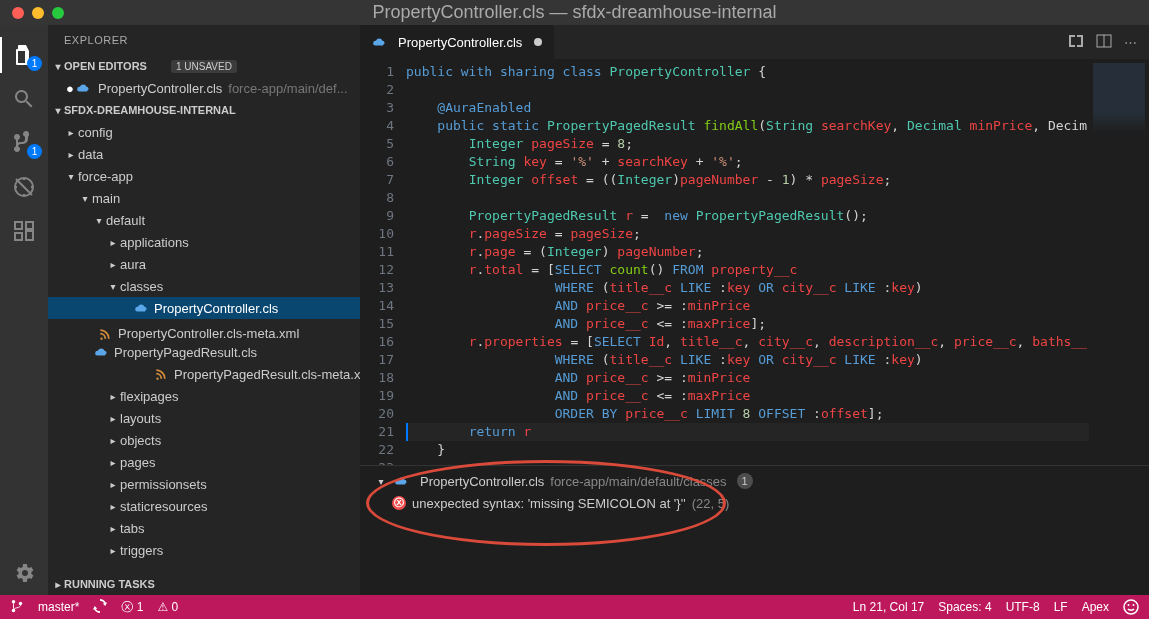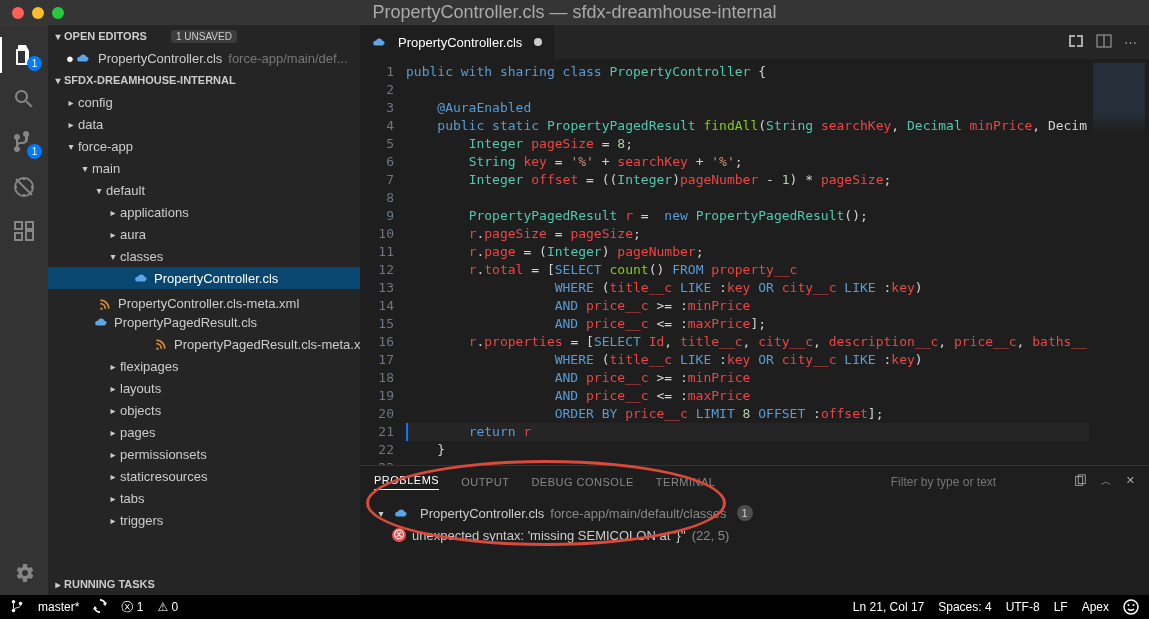--- a/index.html
+++ b/index.html
@@ -77,21 +77,21 @@
 .prob-file { display: flex; align-items: center; height: 22px; gap: 6px; }
 .prob-file .fpath { color: #888; }
 .prob-file .count-badge { background: #4d4d4d; border-radius: 8px; min-width: 16px; height: 16px; line-height: 16px; text-align: center; font-size: 11px; margin-left: 4px; }
 .prob-item { display: flex; align-items: center; height: 22px; padding-left: 18px; gap: 6px; color: #ccc; }
 .prob-item .loc { color: #888; }
 .err-icon { width: 14px; height: 14px; border-radius: 50%; background: #f14c4c; display: flex; align-items: center; justify-content: center; color: #fff; font-size: 10px; font-weight: bold; }
 
 .highlight-oval { position: absolute; border: 3px solid #d94a3a; border-radius: 50%; pointer-events: none; }
 
 
-.statusbar { height: 24px; background: #000000; display: flex; align-items: center; color: #fff; font-size: 12px; padding: 0 10px; gap: 14px; }
+.statusbar { height: 24px; background: #be185d; display: flex; align-items: center; color: #fff; font-size: 12px; padding: 0 10px; gap: 14px; }
 .statusbar .spacer { flex: 1; }
 .smiley { width: 16px; height: 16px; }
 </style>
 </head>
 <body>
 
 <div class="titlebar">
   <div class="traffic">
     <div class="dot r"></div>
     <div class="dot y"></div>
@@ -134,20 +134,21 @@
     </div>
     <div class="spacer"></div>
     <div class="icon">
       <svg width="24" height="24" viewBox="0 0 24 24">
           <path d="M19.4 13a7.5 7.5 0 0 0 0-2l2-1.6-2-3.4-2.4.9a7.5 7.5 0 0 0-1.7-1L15 3h-4l-.3 2.9a7.5 7.5 0 0 0-1.7 1l-2.4-.9-2 3.4L6.6 11a7.5 7.5 0 0 0 0 2l-2 1.6 2 3.4 2.4-.9a7.5 7.5 0 0 0 1.7 1L11 21h4l.3-2.9a7.5 7.5 0 0 0 1.7-1l2.4.9 2-3.4zM13 15a3 3 0 1 1 0-6 3 3 0 0 1 0 6z"></path>
         </svg>
     </div>
   </div>
 
   <div class="sidebar">
+    <div class="sidebar-header">EXPLORER</div>
     <div class="section-header">
       <span class="tw">▾</span>
       <span>OPEN EDITORS</span>
       <span class="unsaved">1 UNSAVED</span>
     </div>
     <div class="file-row">
       <span class="modified">●</span>
       <span class="cloud"><svg viewBox="0 0 24 24">
             <path d="M19 18H6a4 4 0 1 1 .7-7.95A6 6 0 0 1 18 10a3.5 3.5 0 0 1 1 6.86z"></path>
           </svg></span>
@@ -305,35 +306,20 @@
           <div>23</div>
         </div>
       <div class="code" id="code"><div><span class="k1">public</span> <span class="k1">with</span> <span class="k1">sharing</span> <span class="k1">class</span> <span class="k2">PropertyController</span> {</div><div>&nbsp;</div><div>    <span class="k1">@AuraEnabled</span></div><div>    <span class="k1">public</span> <span class="k1">static</span> <span class="k2">PropertyPagedResult</span> <span class="k5">findAll</span>(<span class="k2">String</span> <span class="k7">searchKey</span>, <span class="k2">Decimal</span> <span class="k7">minPrice</span>, Decim</div><div>        <span class="k2">Integer</span> <span class="k7">pageSize</span> = <span class="k6">8</span>;</div><div>        <span class="k2">String</span> <span class="k7">key</span> = <span class="k4">'%'</span> + <span class="k7">searchKey</span> + <span class="k4">'%'</span>;</div><div>        <span class="k2">Integer</span> <span class="k7">offset</span> = ((<span class="k2">Integer</span>)<span class="k7">pageNumber</span> - <span class="k6">1</span>) * <span class="k7">pageSize</span>;</div><div>&nbsp;</div><div>        <span class="k2">PropertyPagedResult</span> <span class="k7">r</span> =  <span class="k1">new</span> <span class="k2">PropertyPagedResult</span>();</div><div>        <span class="k7">r</span>.<span class="k7">pageSize</span> = <span class="k7">pageSize</span>;</div><div>        <span class="k7">r</span>.<span class="k7">page</span> = (<span class="k2">Integer</span>) <span class="k7">pageNumber</span>;</div><div>        <span class="k7">r</span>.<span class="k7">total</span> = [<span class="k1">SELECT</span> <span class="k5">count</span>() <span class="k1">FROM</span> <span class="k7">property__c</span></div><div>                   <span class="k1">WHERE</span> (<span class="k7">title__c</span> <span class="k1">LIKE</span> :<span class="k7">key</span> <span class="k1">OR</span> <span class="k7">city__c</span> <span class="k1">LIKE</span> :<span class="k7">key</span>)</div><div>                   <span class="k1">AND</span> <span class="k7">price__c</span> &gt;= :<span class="k7">minPrice</span></div><div>                   <span class="k1">AND</span> <span class="k7">price__c</span> &lt;= :<span class="k7">maxPrice</span>];</div><div>        <span class="k7">r</span>.<span class="k7">properties</span> = [<span class="k1">SELECT</span> <span class="k7">Id</span>, <span class="k7">title__c</span>, <span class="k7">city__c</span>, <span class="k7">description__c</span>, <span class="k7">price__c</span>, <span class="k7">baths__</span></div><div>                   <span class="k1">WHERE</span> (<span class="k7">title__c</span> <span class="k1">LIKE</span> :<span class="k7">key</span> <span class="k1">OR</span> <span class="k7">city__c</span> <span class="k1">LIKE</span> :<span class="k7">key</span>)</div><div>                   <span class="k1">AND</span> <span class="k7">price__c</span> &gt;= :<span class="k7">minPrice</span></div><div>                   <span class="k1">AND</span> <span class="k7">price__c</span> &lt;= :<span class="k7">maxPrice</span></div><div>                   <span class="k1">ORDER</span> <span class="k1">BY</span> <span class="k7">price__c</span> <span class="k1">LIMIT</span> <span class="k6">8</span> <span class="k1">OFFSET</span> :<span class="k7">offset</span>];</div><div class="cursor-line">        <span class="k1">return</span> <span class="k7">r</span></div><div>    }</div><div>&nbsp;</div></div>
       <div class="minimap">
           <div class="minimap-content"></div>
         </div>
     </div>
 
     <div class="panel">
       <div class="highlight-oval" style="left:6px; top:-6px; width:360px; height:86px;"></div>
-      <div class="panel-tabs">
-        <span id="pt0" class="pt active">PROBLEMS</span>
-        <span id="pt1" class="pt">OUTPUT</span>
-        <span id="pt2" class="pt">DEBUG CONSOLE</span>
-        <span id="pt3" class="pt">TERMINAL</span>
-        <input class="panel-filter" placeholder="Filter by type or text" style="">
-        <div class="panel-actions">
-          <span><svg width="14" height="14" viewBox="0 0 16 16">
-                <rect x="3" y="3" width="8" height="10" fill="none" stroke="currentColor"></rect>
-                <rect x="6" y="1" width="8" height="10" fill="none" stroke="currentColor"></rect>
-              </svg></span>
-          <span>︿</span>
-          <span>✕</span>
-        </div>
-      </div>
       <div class="panel-body">
         <div class="prob-file">
           <span class="tw">▾</span>
           <span class="cloud"><svg viewBox="0 0 24 24">
                 <path d="M19 18H6a4 4 0 1 1 .7-7.95A6 6 0 0 1 18 10a3.5 3.5 0 0 1 1 6.86z"></path>
               </svg></span>
           <span>PropertyController.cls</span>
           <span class="fpath">force-app/main/default/classes</span>
           <span class="count-badge">1</span>
         </div>

